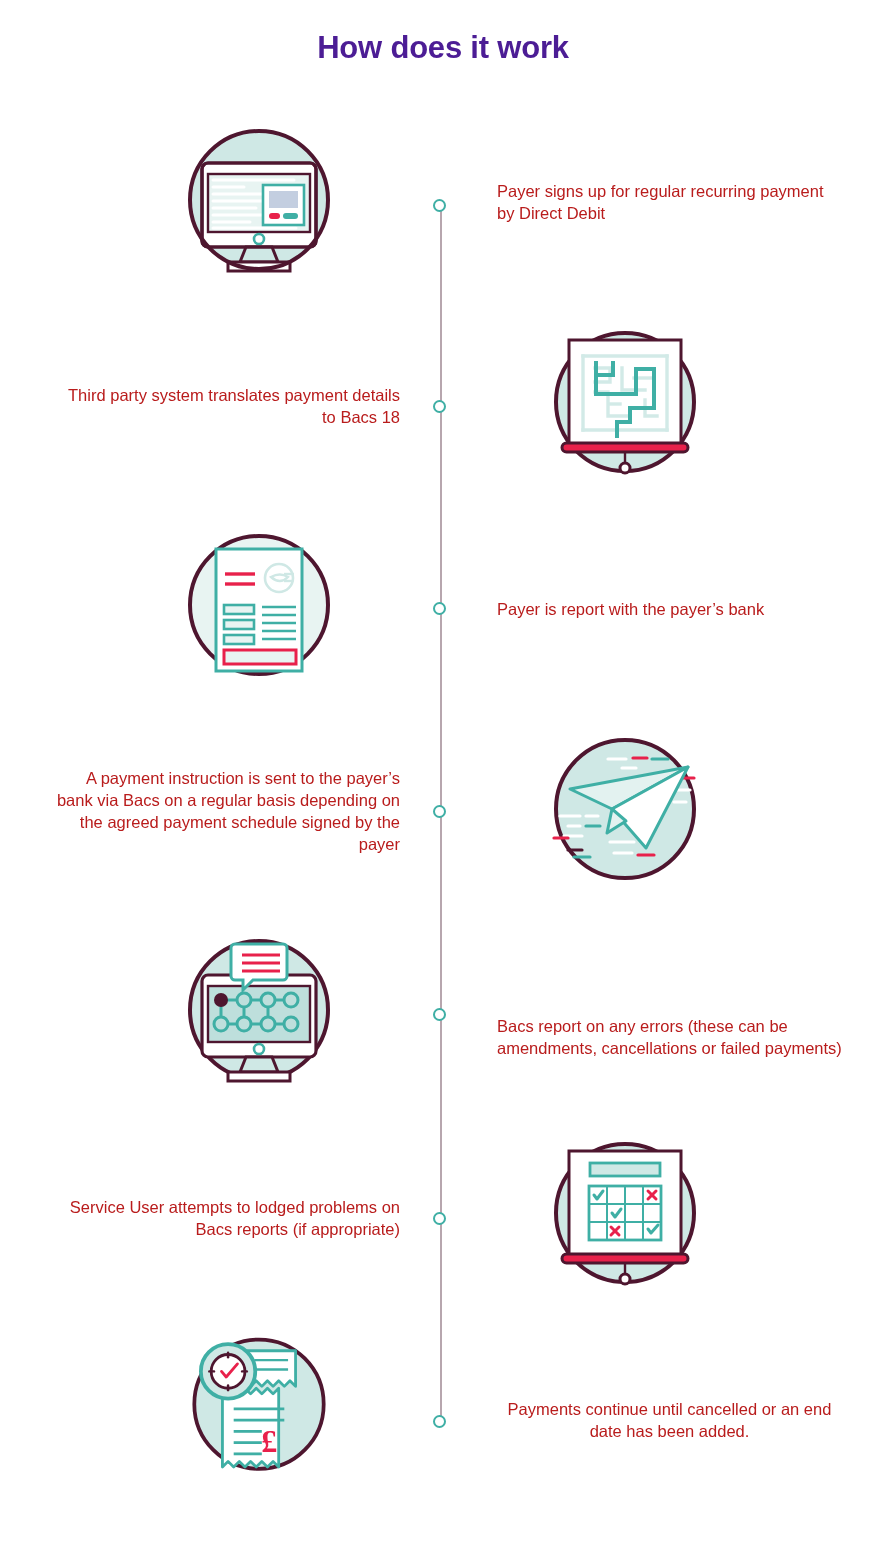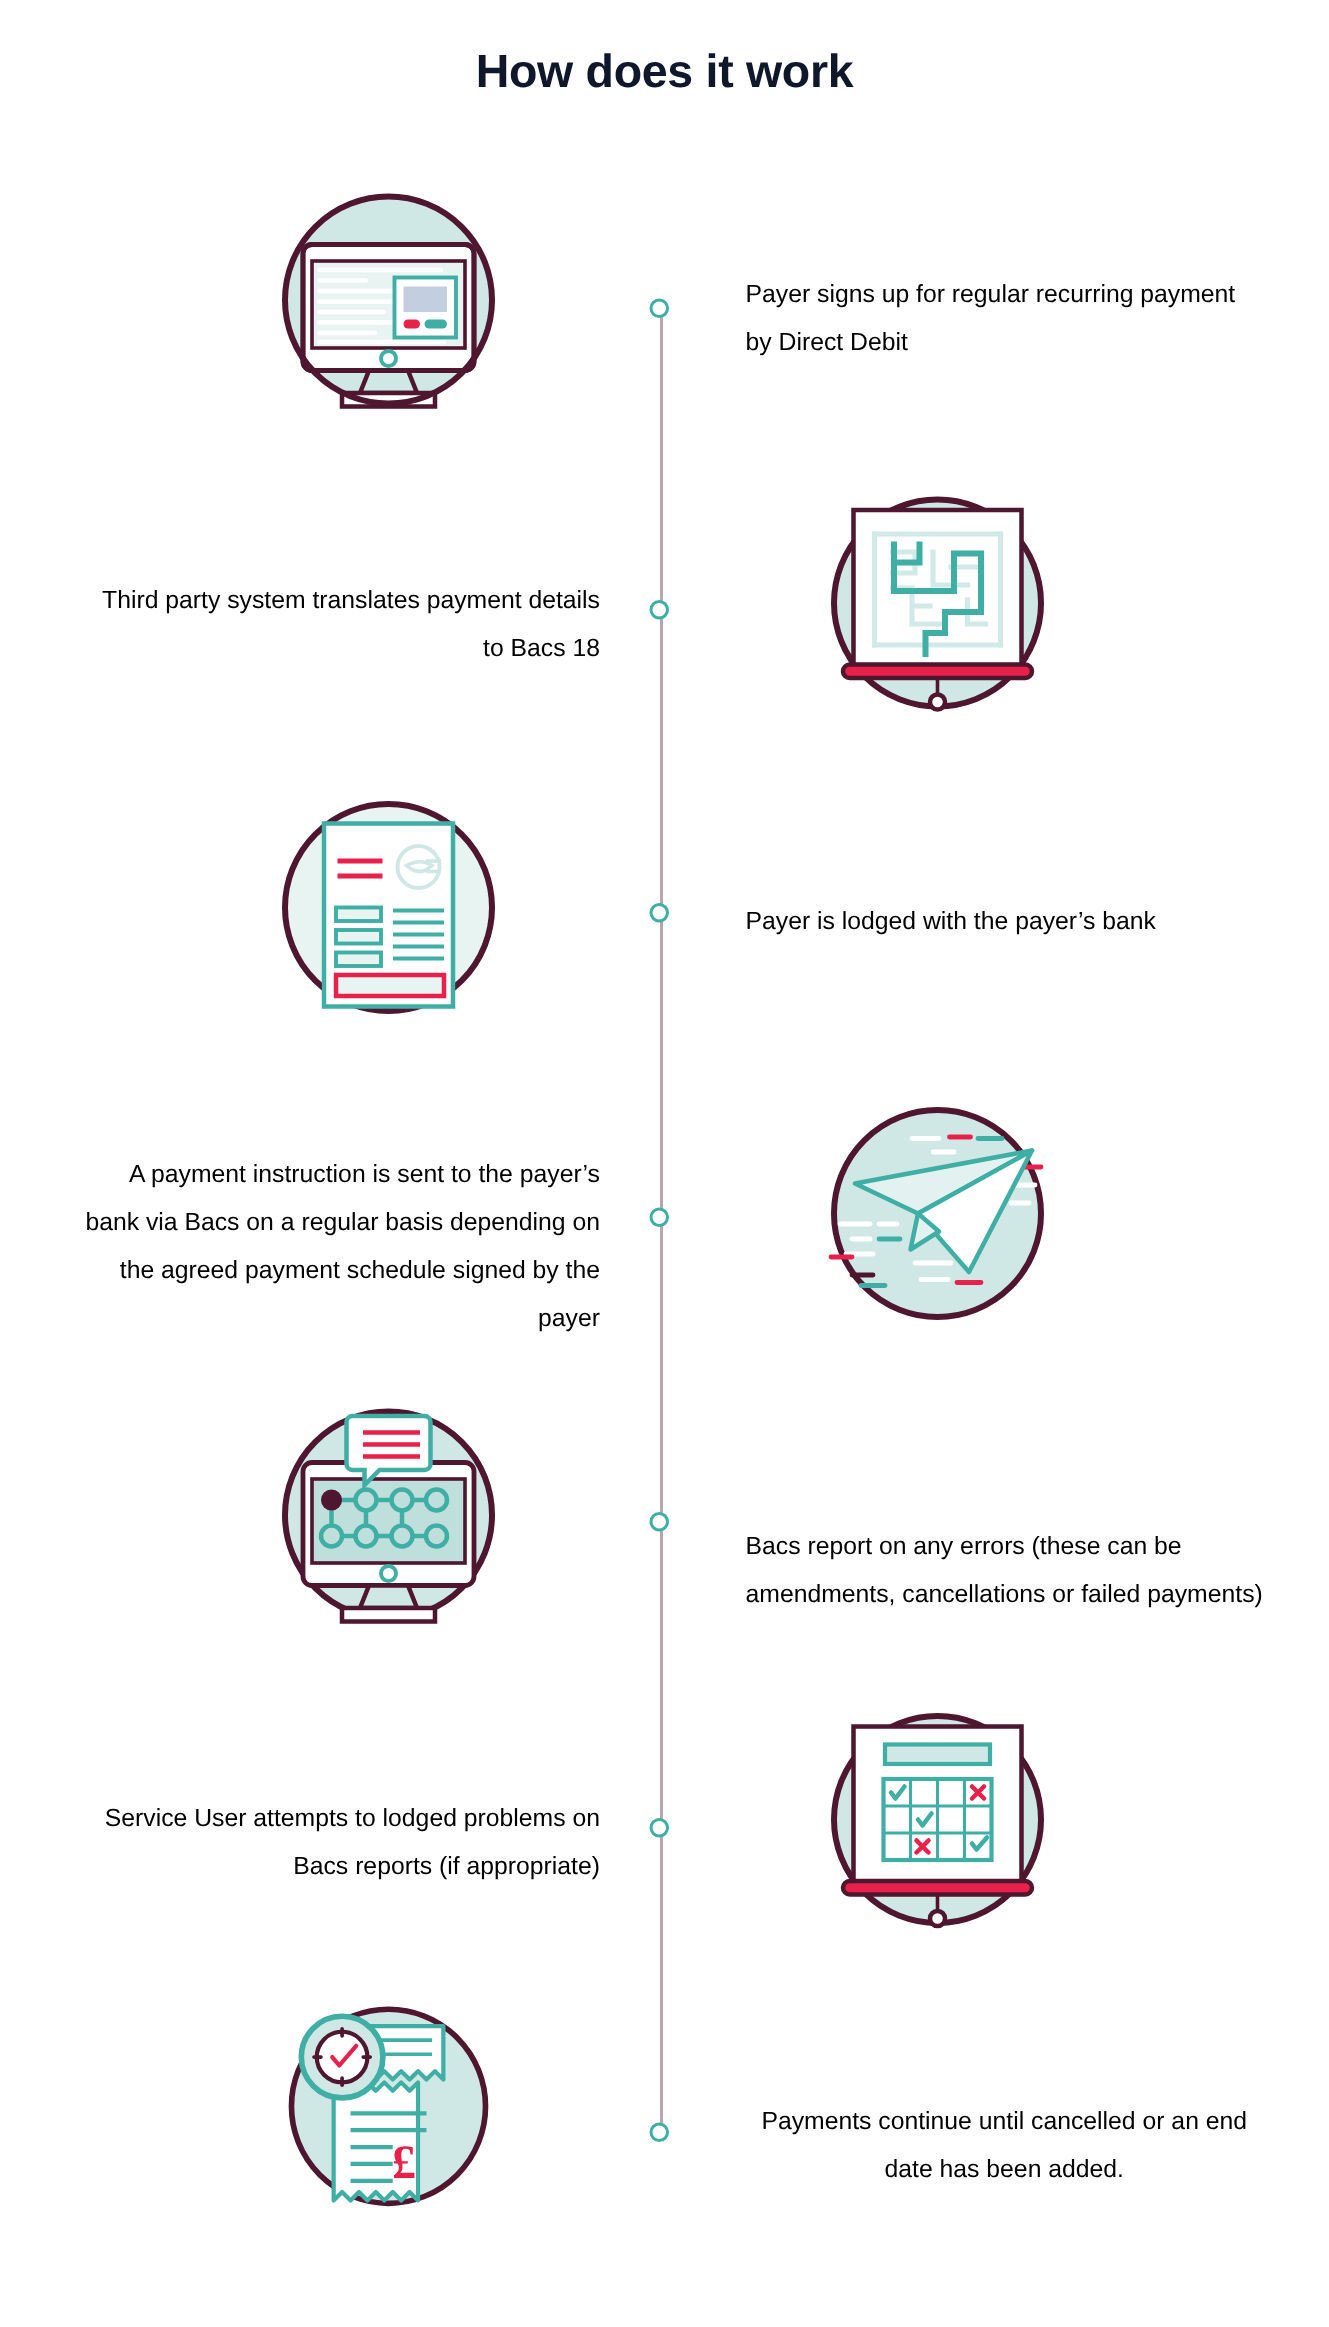--- a/index.html
+++ b/index.html
@@ -16,21 +16,21 @@
   }
 
   #page-title {
     position: absolute;
     top: 30px;
     left: 0;
     width: 886px;
     text-align: center;
     font-size: 31px;
     font-weight: bold;
-    color: #0f172a;
+    color: #4c1d95;
     letter-spacing: -0.2px;
   }
 
   
   #timeline-axis {
     position: absolute;
     left: 440px;
     top: 205px;
     width: 2px;
     height: 1215px;
@@ -50,22 +50,22 @@
   
   .row {
     position: absolute;
     left: 0;
     width: 886px;
     height: 0;
   }
   .step-text {
     position: absolute;
     font-size: 16.5px;
-    line-height: 32px;
-    color: #000000;
+    line-height: 22px;
+    color: #b91c1c;
     width: 345px;
   }
   .step-text.left  { left: 55px;  text-align: right; }
   .step-text.right { left: 497px; text-align: left; }
 
   .icon-wrap {
     position: absolute;
     width: 150px;
     height: 150px;
   }
@@ -185,21 +185,21 @@
         <line x1="78" y1="74" x2="112" y2="74"></line>
         <line x1="78" y1="82" x2="112" y2="82"></line>
         <line x1="78" y1="90" x2="112" y2="90"></line>
         <line x1="78" y1="98" x2="112" y2="98"></line>
         <line x1="78" y1="106" x2="112" y2="106"></line>
       </g>
 
       <rect x="40" y="117" width="72" height="14" fill="#E8F4F2" stroke="#E8214B" stroke-width="3"></rect>
     </svg>
   </div>
-  <div class="step-text right" style="top:598px;">Payer is lodged with the payer’s bank</div>
+  <div class="step-text right" style="top:598px;">Payer is report with the payer’s bank</div>
 </div>
 
 <div class="row">
   <div class="icon-wrap right" style="top:737px;">
     <svg viewBox="0 0 150 150">
       <circle cx="75" cy="72" r="69" fill="#CFE8E5"></circle>
       <circle cx="75" cy="72" r="69" fill="none" stroke="#4E162F" stroke-width="4"></circle>
 
       <g stroke-width="3.2" stroke-linecap="round">
         <line x1="58" y1="22" x2="76" y2="22" stroke="#ffffff"></line>

